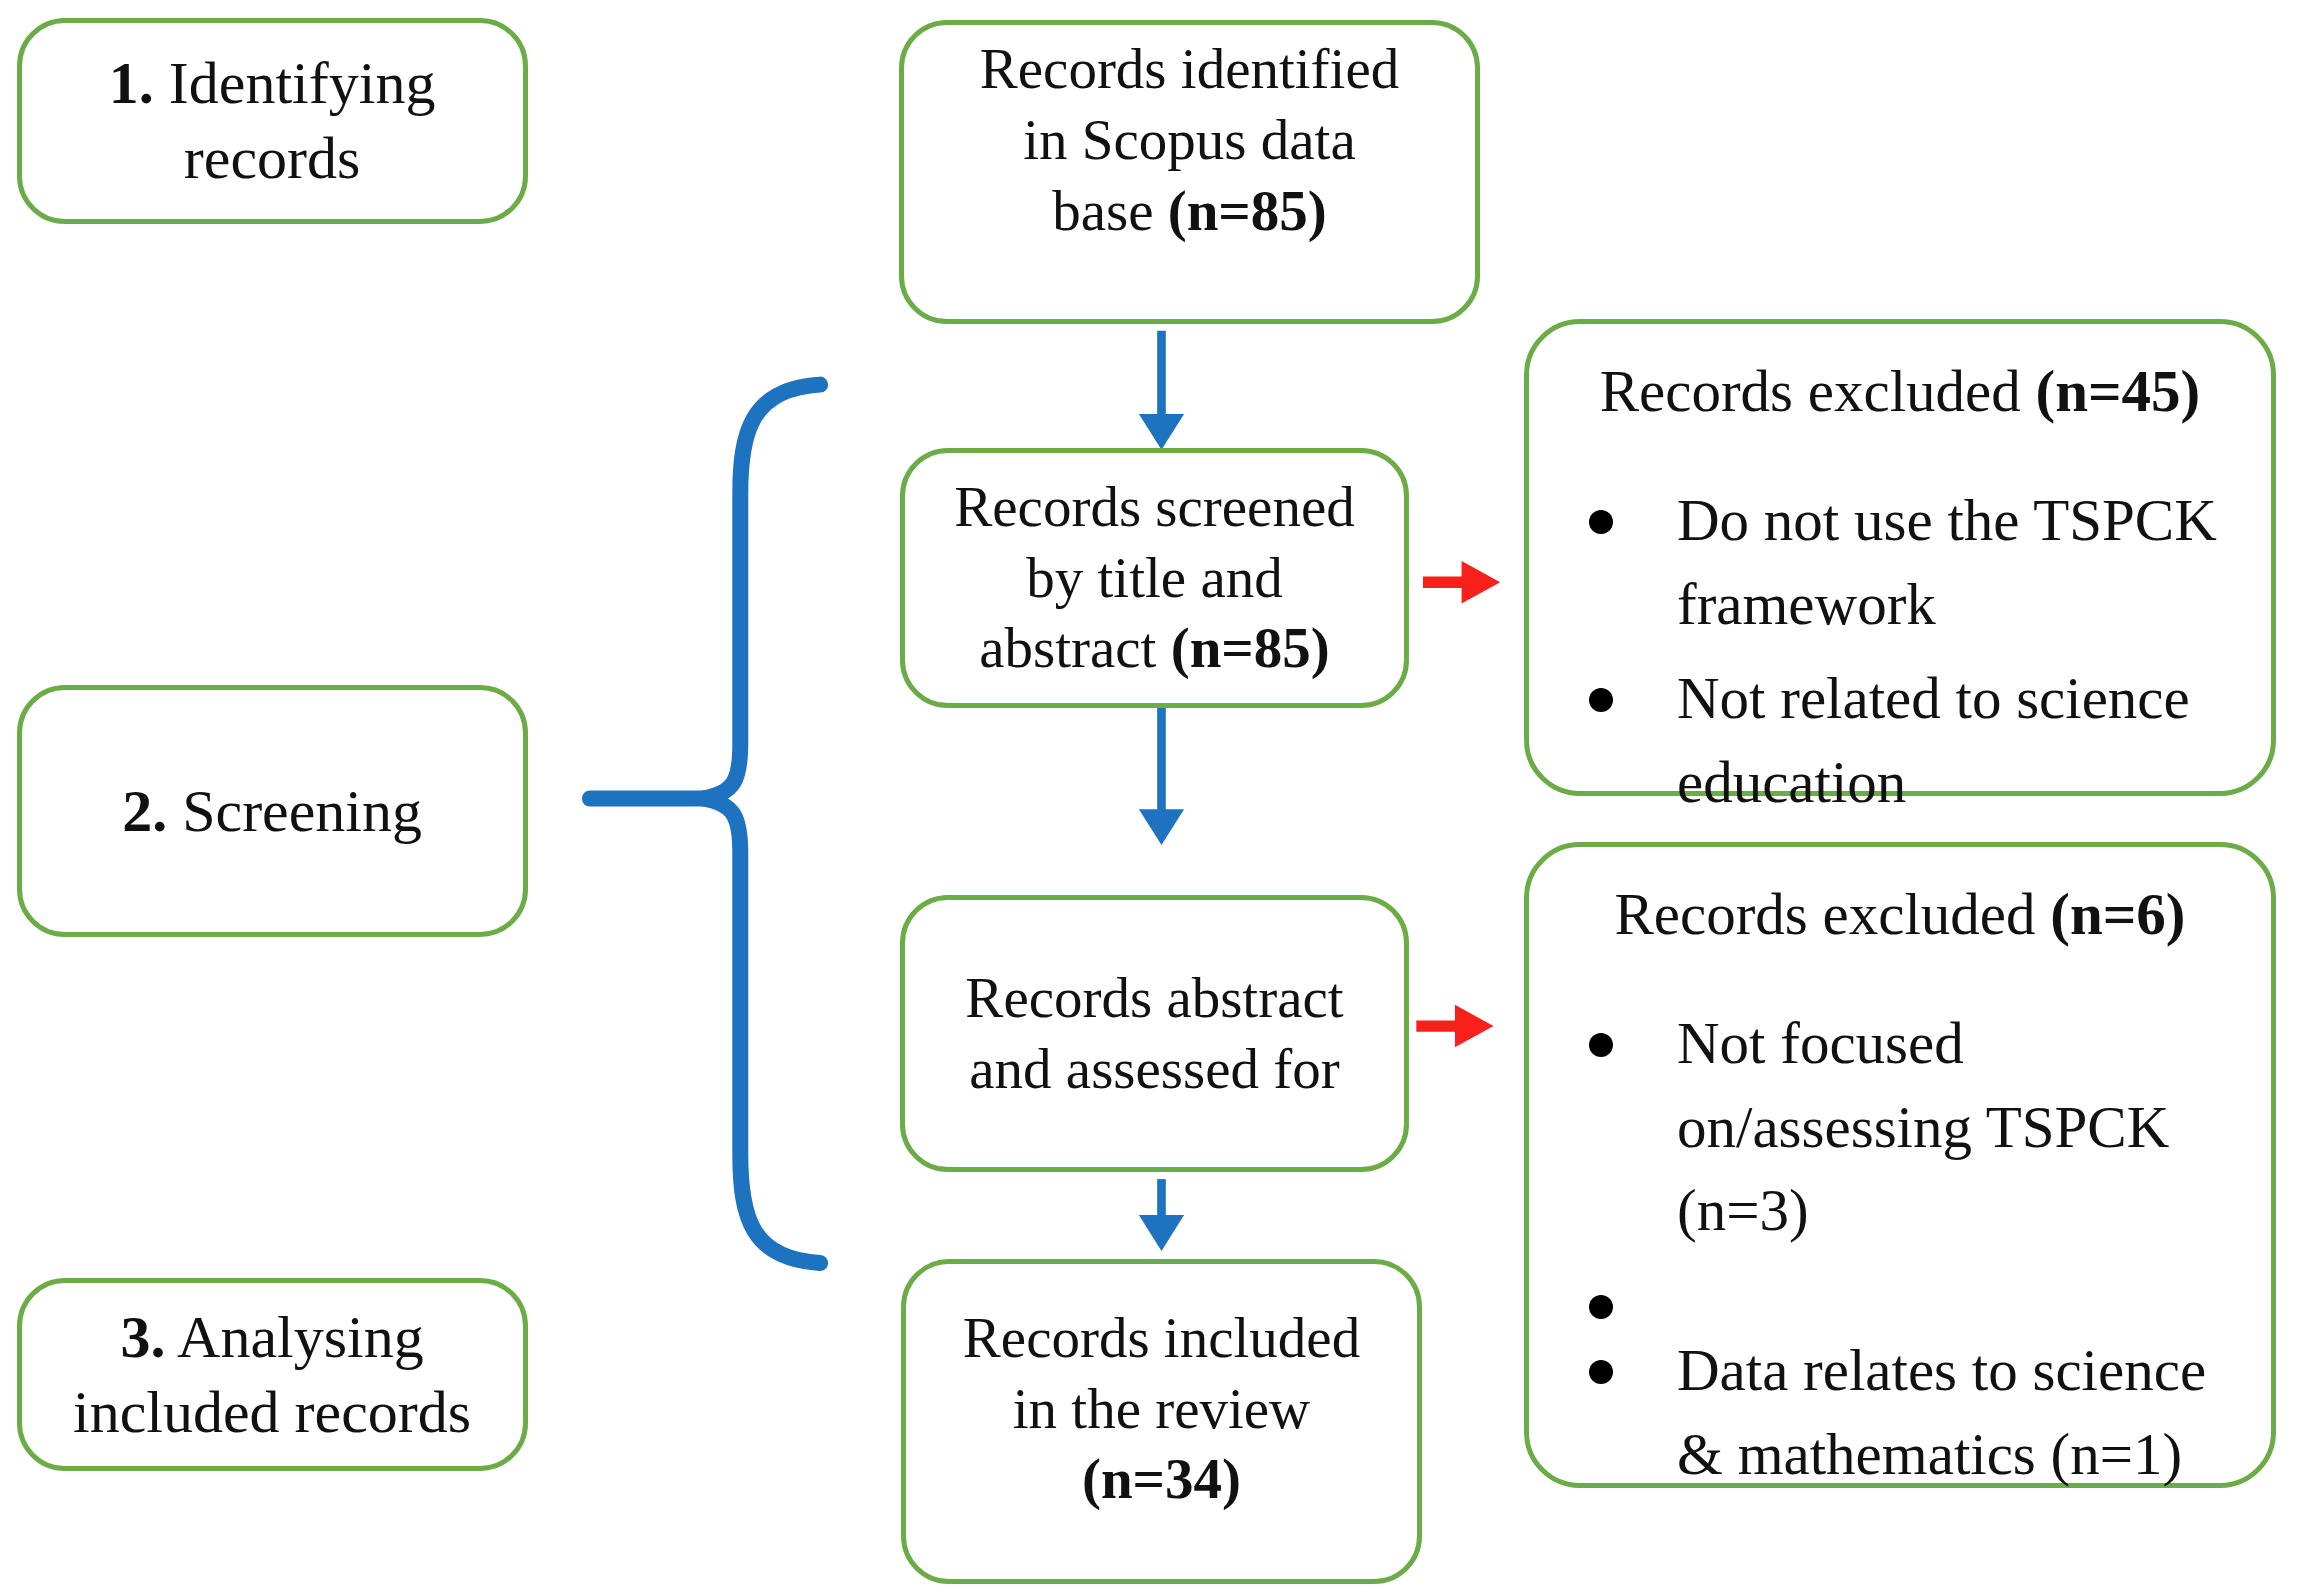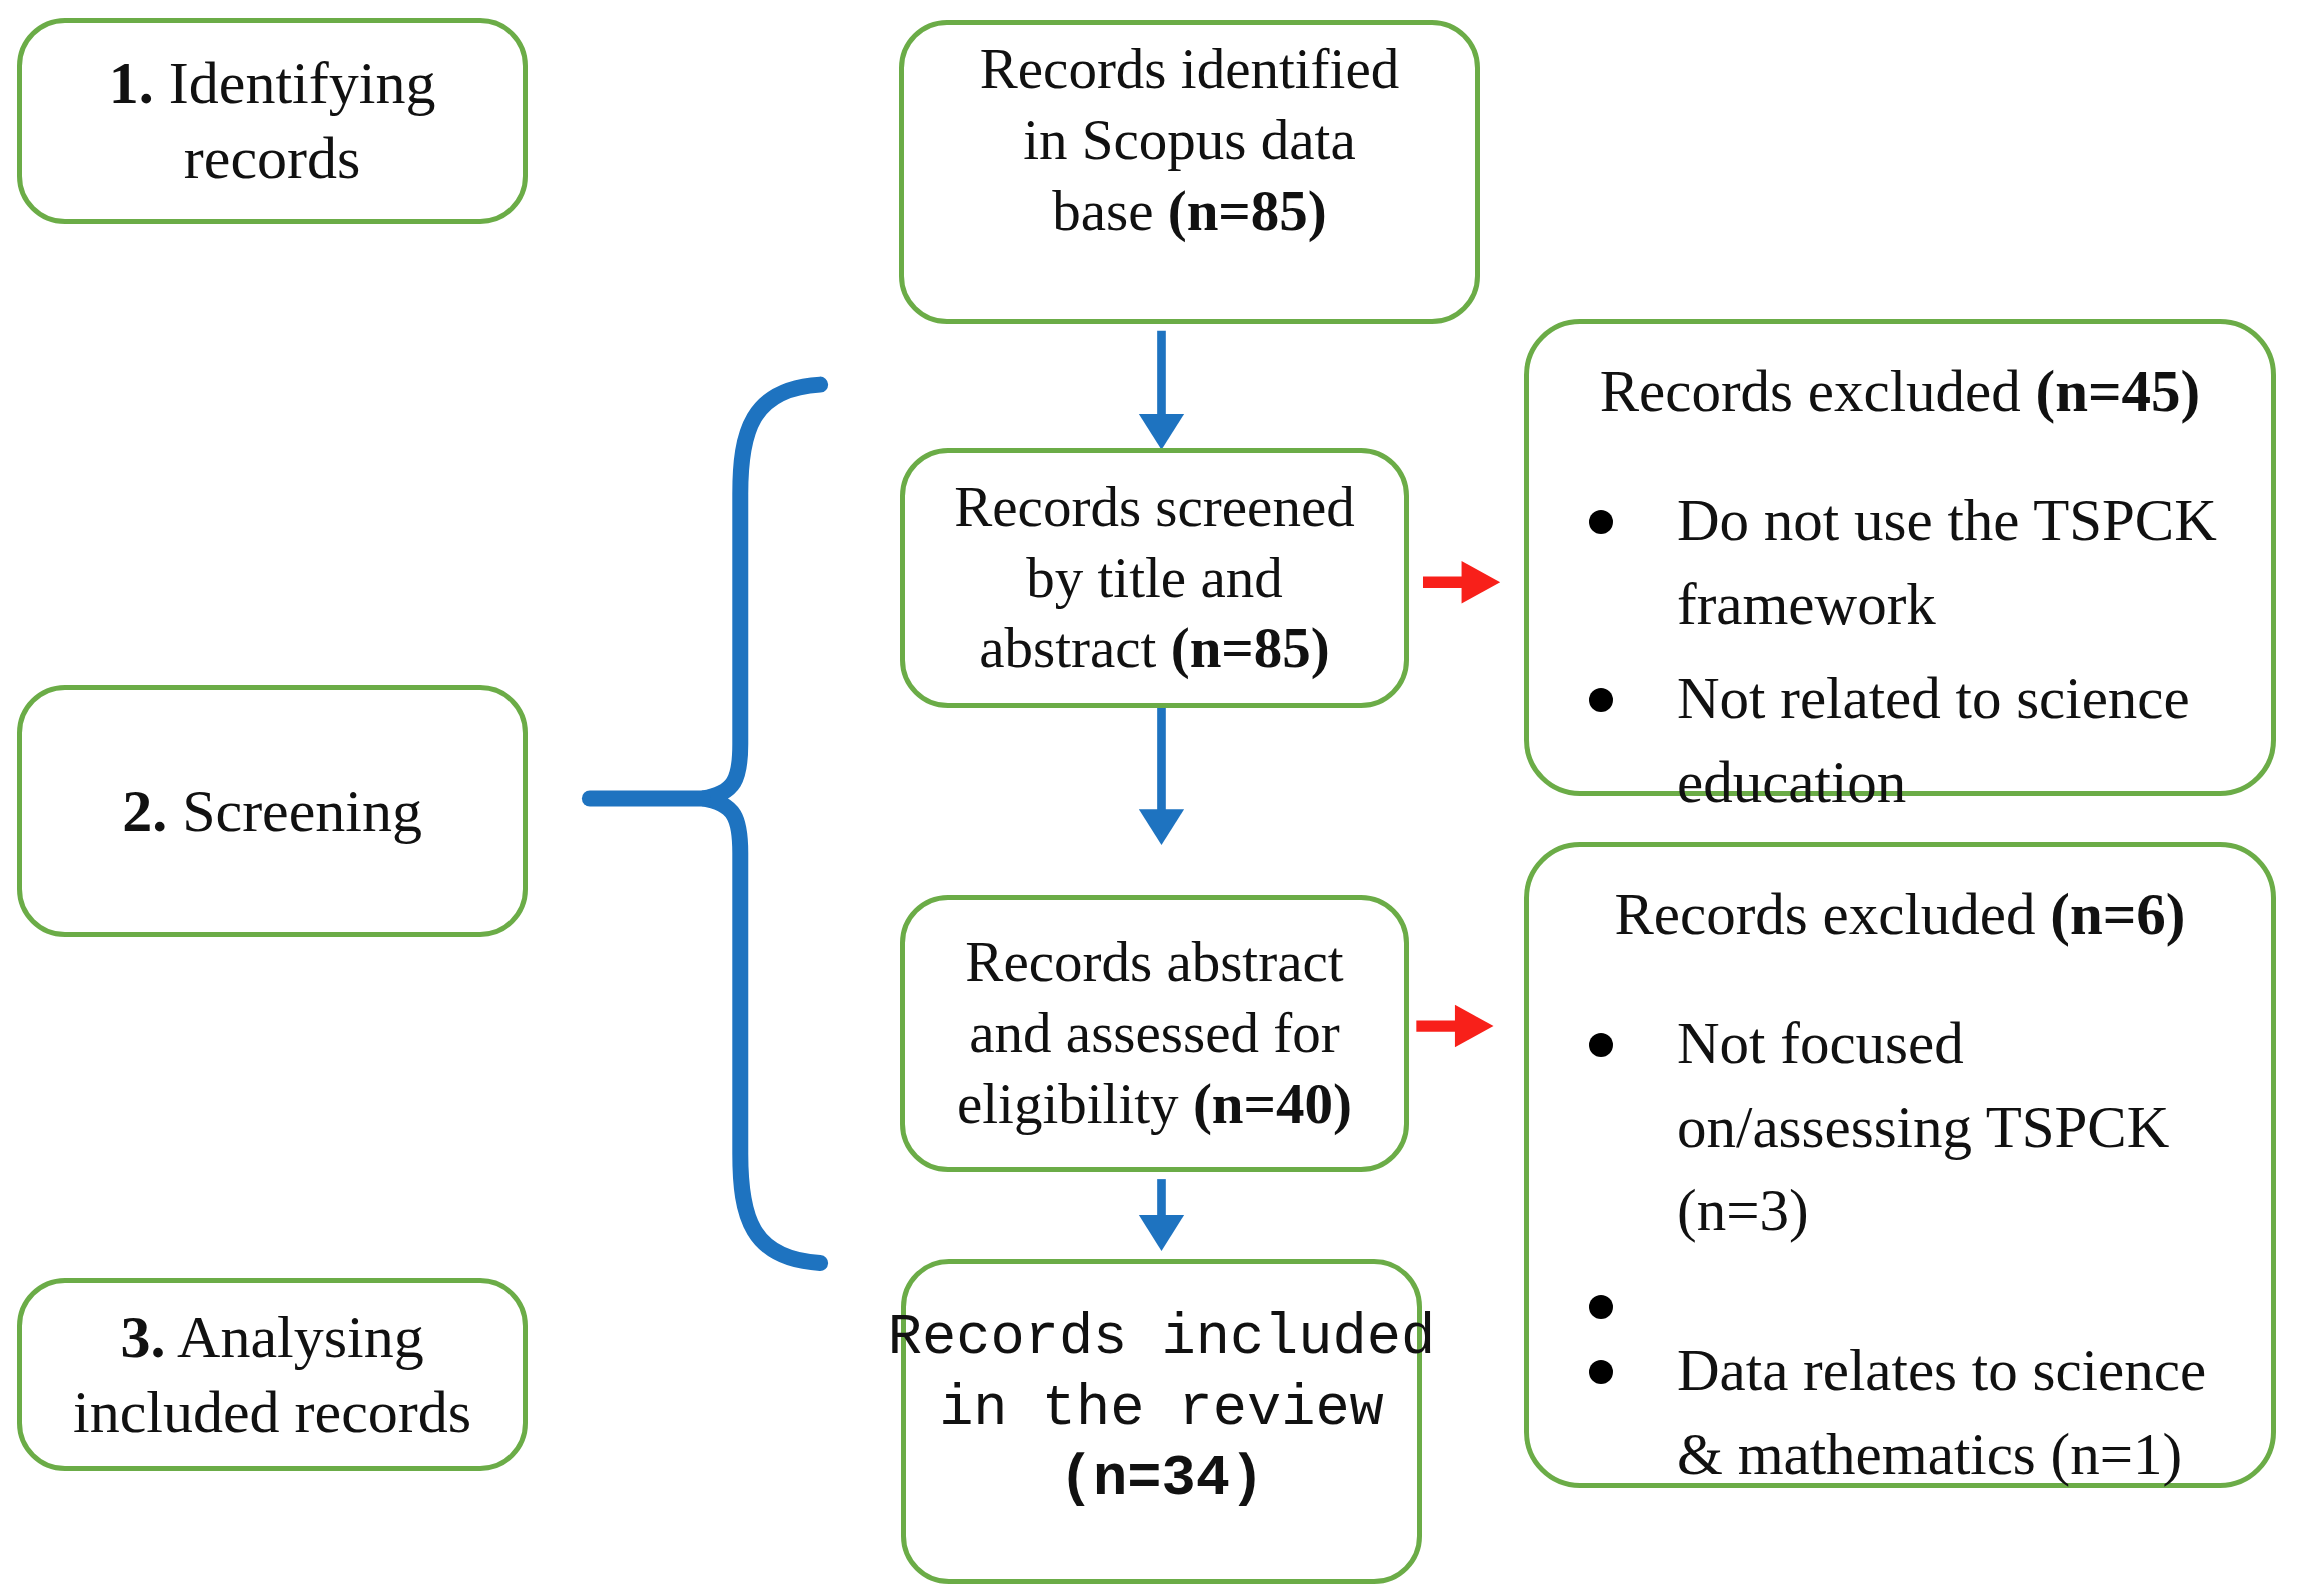--- a/index.html
+++ b/index.html
@@ -40,21 +40,21 @@
   .bullet-text{margin-left:64px;}
   .bold{font-weight:700;}
   svg.overlay{position:absolute;left:0;top:0;width:2307px;height:1595px;pointer-events:none;}
 
   #stage1{left:16.6px;top:18px;width:511px;height:206px;}
   #stage2{left:16.6px;top:662px;width:511px;height:252px;margin-top:23px;}
   #stage3{left:16.6px;top:1278px;width:511px;height:193px;}
   #flow1{left:899px;top:20px;width:581px;height:304px;padding-bottom:63px;}
   #flow2{left:900px;top:448px;width:509px;height:260px;}
   #flow3{left:900px;top:895px;width:509px;height:277px;}
-  #flow4{left:901px;top:1259px;width:521px;height:325px;padding-bottom:25px;font-family:Liberation Mono, monospace;}
+  #flow4{left:901px;top:1259px;width:521px;height:325px;padding-bottom:25px;}
   #excl1{left:1524px;top:319px;width:752px;height:477px;}
   #excl2{left:1524px;top:842px;width:752px;height:646px;}
 </style>
 </head>
 <body>
 
 <div class="canvas">
 
   <svg class="overlay" viewBox="0 0 3466 2397">
     <g stroke="#1E73C0" fill="none" stroke-linecap="round">
@@ -106,21 +106,20 @@
     <div>
         <div class="line"><span>Records screened</span></div>
         <div class="line"><span>by title and</span></div>
         <div class="line"><span>abstract </span><span class="bold">(n=85)</span></div>
       </div>
   </div>
   <div class="box flow" id="flow3">
     <div>
         <div class="line"><span>Records abstract</span></div>
         <div class="line"><span>and assessed for</span></div>
-        <div class="line"><span>eligibility </span><span class="bold">(n=40)</span></div>
       </div>
   </div>
   <div class="box flow" id="flow4">
     <div>
         <div class="line"><span>Records included</span></div>
         <div class="line"><span>in the review</span></div>
         <div class="line"><span class="bold">(n=34)</span></div>
       </div>
   </div>
 

